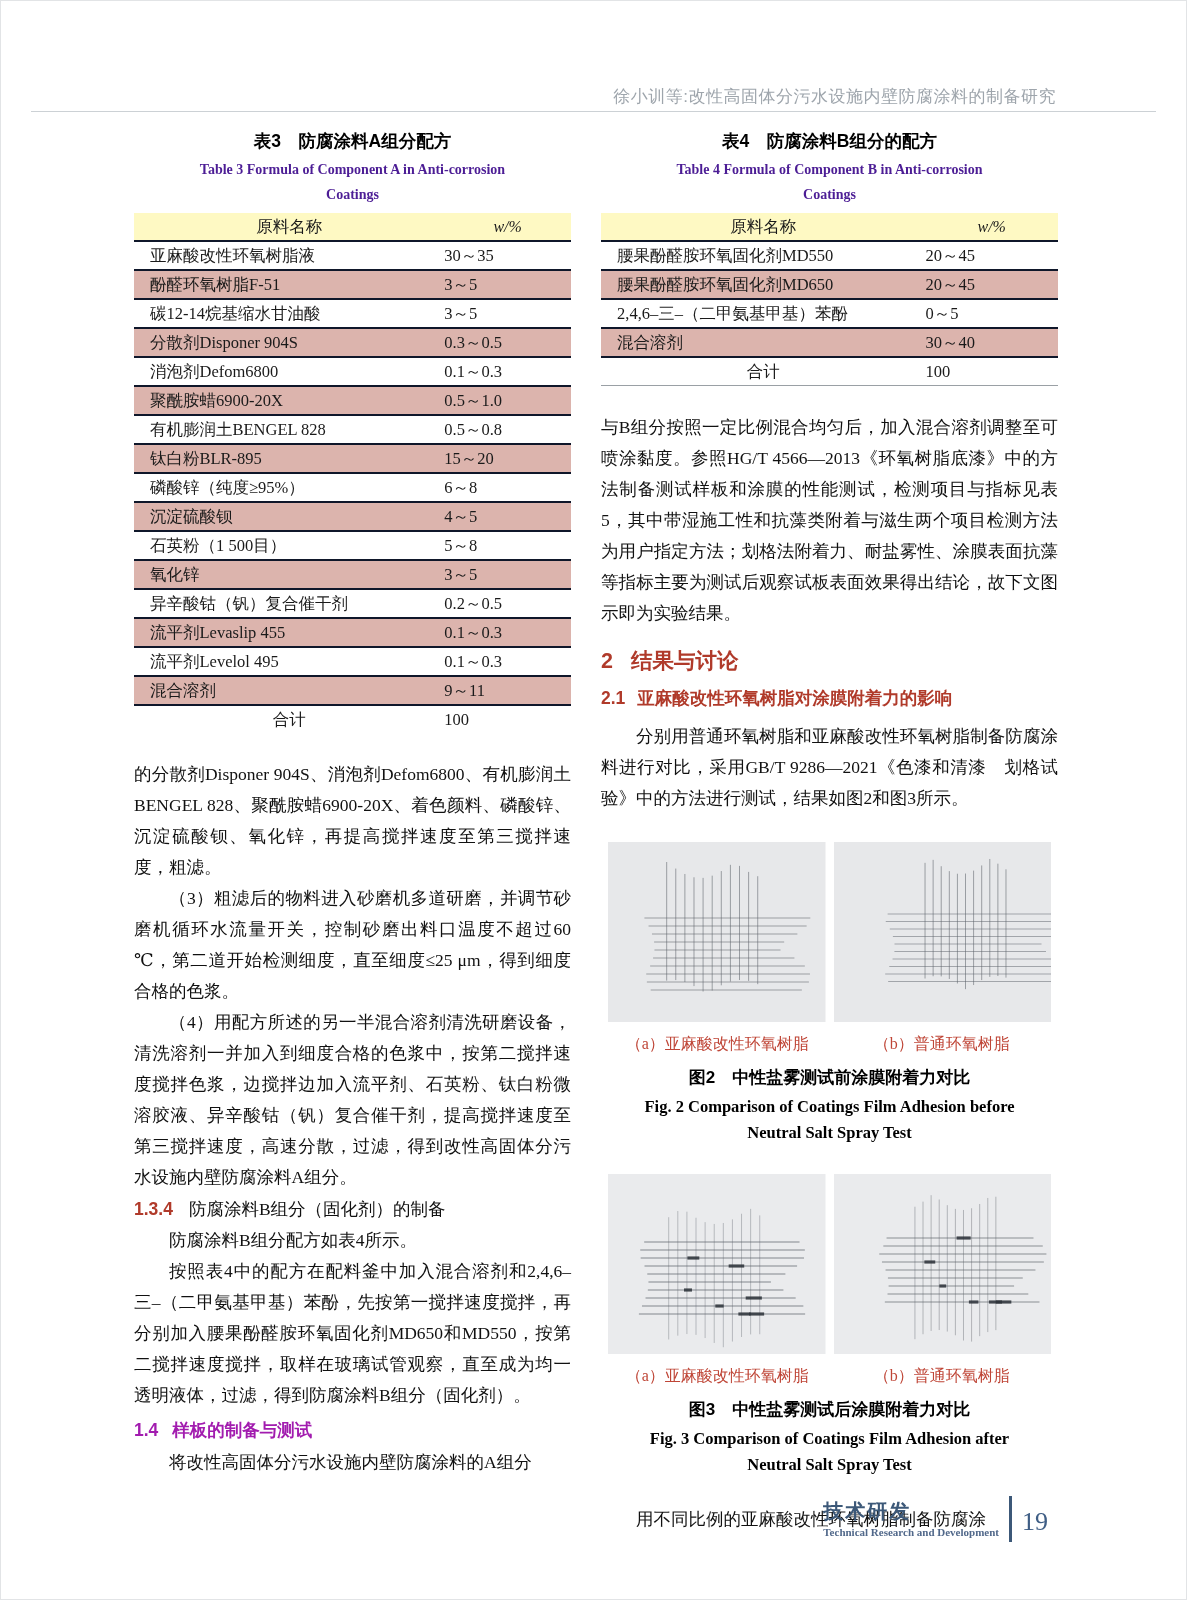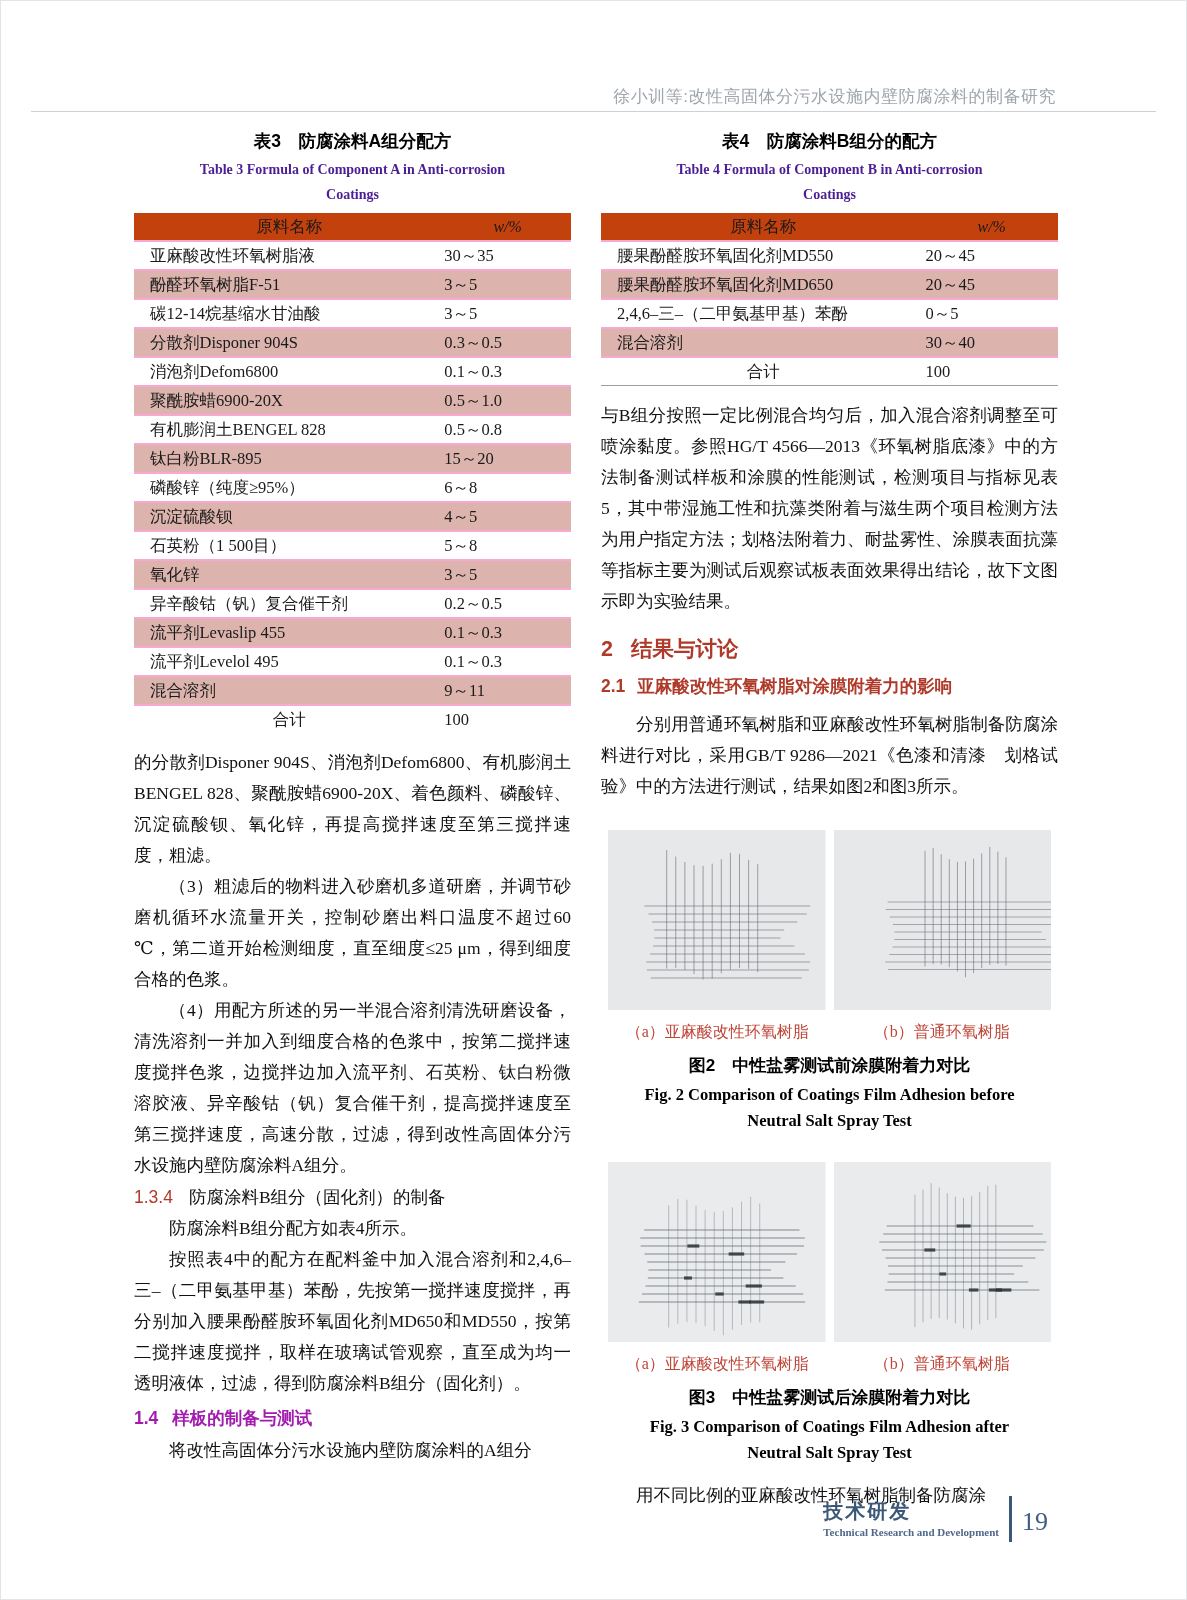--- a/index.html
+++ b/index.html
@@ -40,34 +40,34 @@
   
   table.formula{border-collapse:collapse;width:100%;font-size:16.5px;}
   table.formula th,table.formula td{
     padding:0;height:27px;vertical-align:middle;line-height:27px;
   }
   table.formula th{font-weight:400;}
   table.formula th:first-child{text-align:center;width:71%;}
   table.formula th:last-child{text-align:center;width:29%;font-style:italic;font-size:16px;}
   table.formula td:first-child{text-align:left;padding-left:16px;}
   table.formula td:last-child{text-align:left;}
-  table.formula thead tr{background:#c2410c;}
-  table.formula tbody tr{border-top:2px solid #f9a8d4;}
+  table.formula thead tr{background:#fef9c3;}
+  table.formula tbody tr{border-top:2px solid #0f172a;}
   table.formula tbody tr:nth-child(even){background:#dcb4ad;}
   table.formula tr.total-row td:first-child{text-align:center;padding-left:0;}
   table.formula.bottom-rule{border-bottom:1.5px solid #9aa0a5;}
   
   .para{
     font-size:17.5px;line-height:31px;text-align:justify;margin:0;color:#111;
   }
   .para.indent{text-indent:2em;}
-  .gap-top{margin-top:14px;}
+  .gap-top{margin-top:26px;}
   
   .h3-line{font-size:17.5px;line-height:32px;margin:0;}
-  .h3-line .num{color:#b03a2a;font-family:"Liberation Sans","DejaVu Sans",sans-serif;margin-right:16px;}
+  .h3-line .num{color:#b03a2a;font-family:"Liberation Sans","DejaVu Sans",sans-serif;margin-right:16px;font-weight:bold;}
   .h3-line .t{color:#111;}
   .h2-red{
     color:#b03a2a;font-weight:700;margin:16px 0 6px 0;
     font-size:21.5px;line-height:32px;
   }
   .h2-red .num{font-family:"Liberation Sans","DejaVu Sans",sans-serif;margin-right:18px;}
   .h21-red{
     color:#b03a2a;font-weight:700;font-size:17.5px;line-height:30px;margin:2px 0 8px 0;
   }
   .h21-red .num{font-family:"Liberation Sans","DejaVu Sans",sans-serif;margin-right:12px;}

